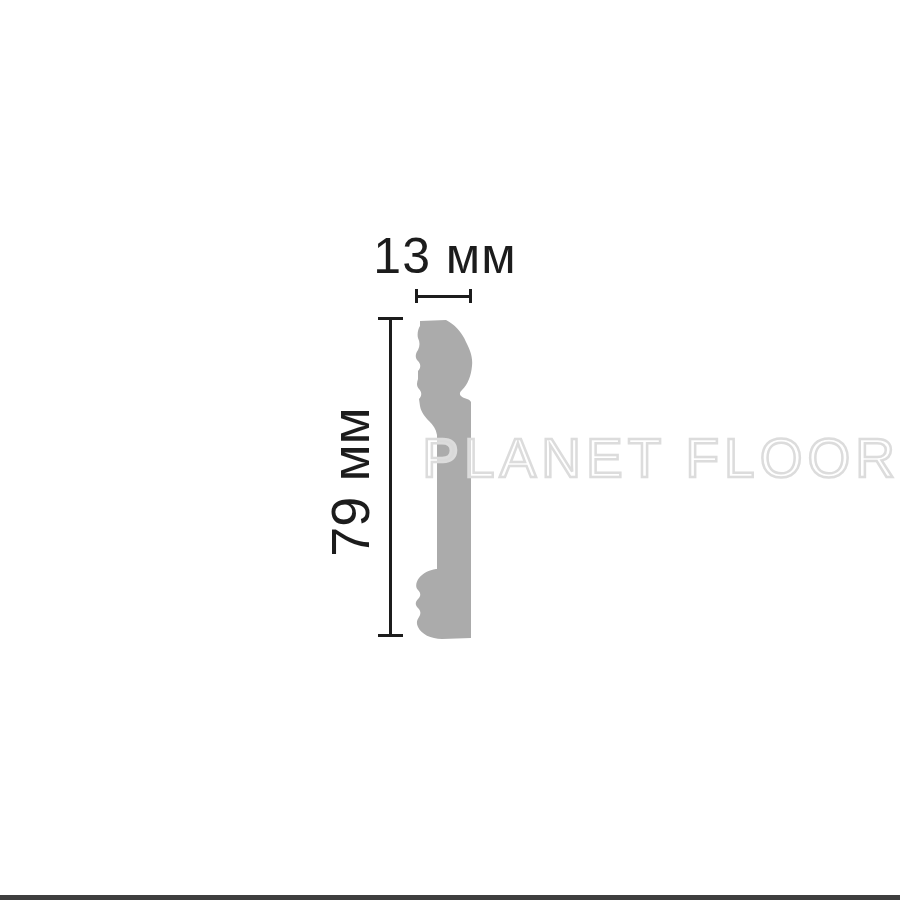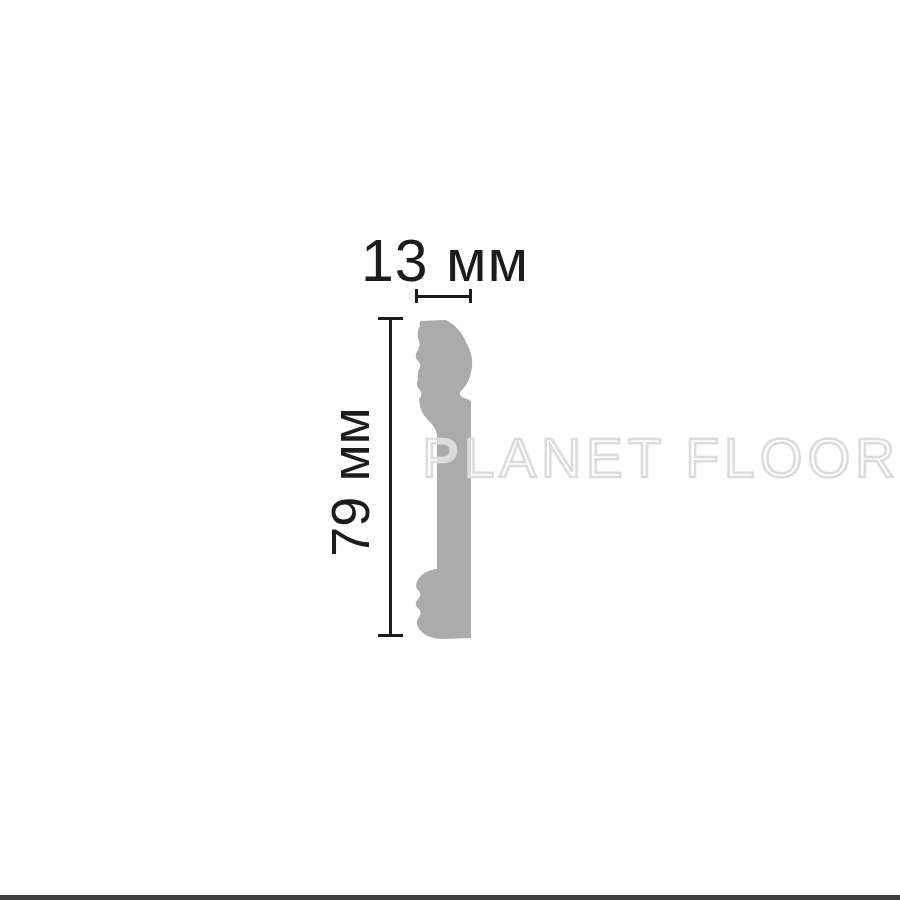--- a/index.html
+++ b/index.html
@@ -54,21 +54,21 @@
   }
   .dim-h .tick.left  { left: 0; }
   .dim-h .tick.right { right: 0; }
 
   .label-w {
     position: absolute;
     left: 350px;
     top: 229px;
     width: 190px;
     text-align: center;
-    font-size: 59px;
+    font-size: 50px;
     line-height: 1.1;
     color: var(--dimension, #1c1c1c);
     letter-spacing: 1px;
     z-index: 3;
     white-space: nowrap;
   }
 
   
   .dim-v {
     position: absolute;

